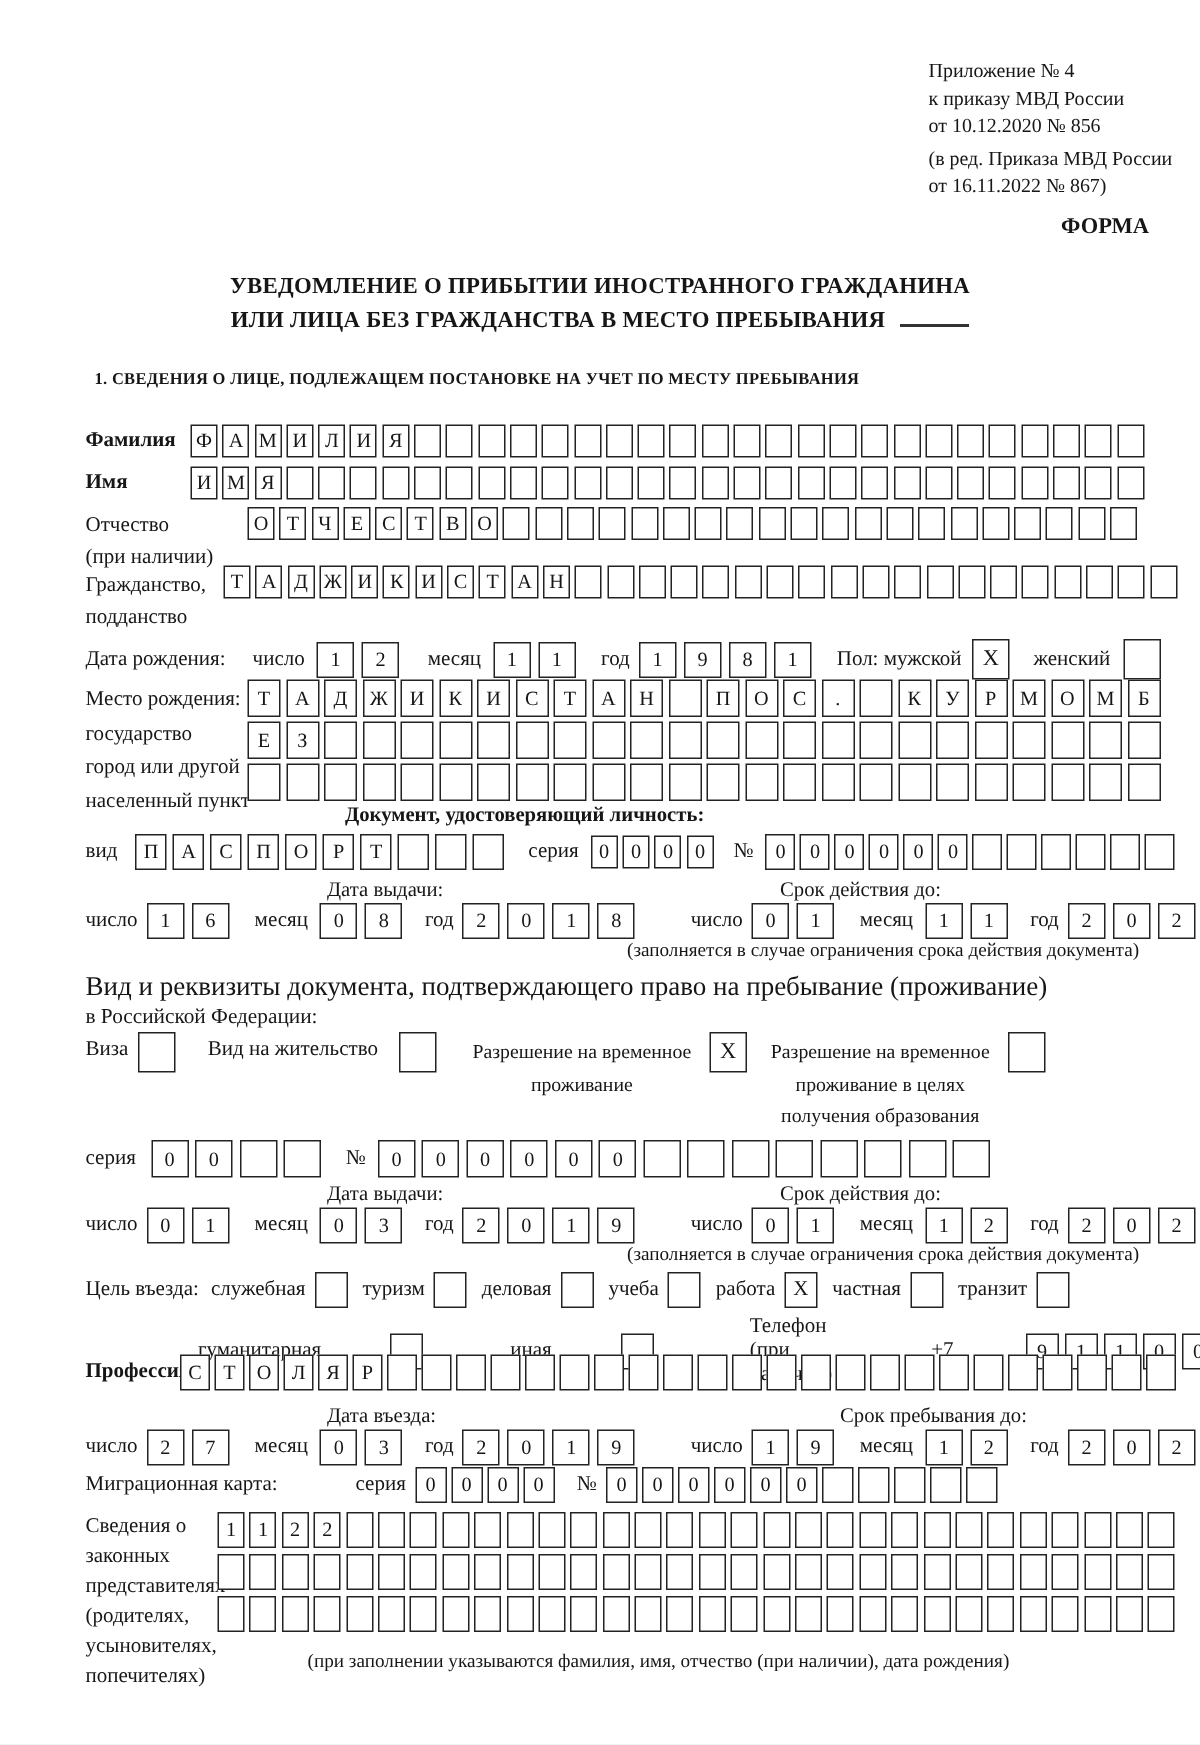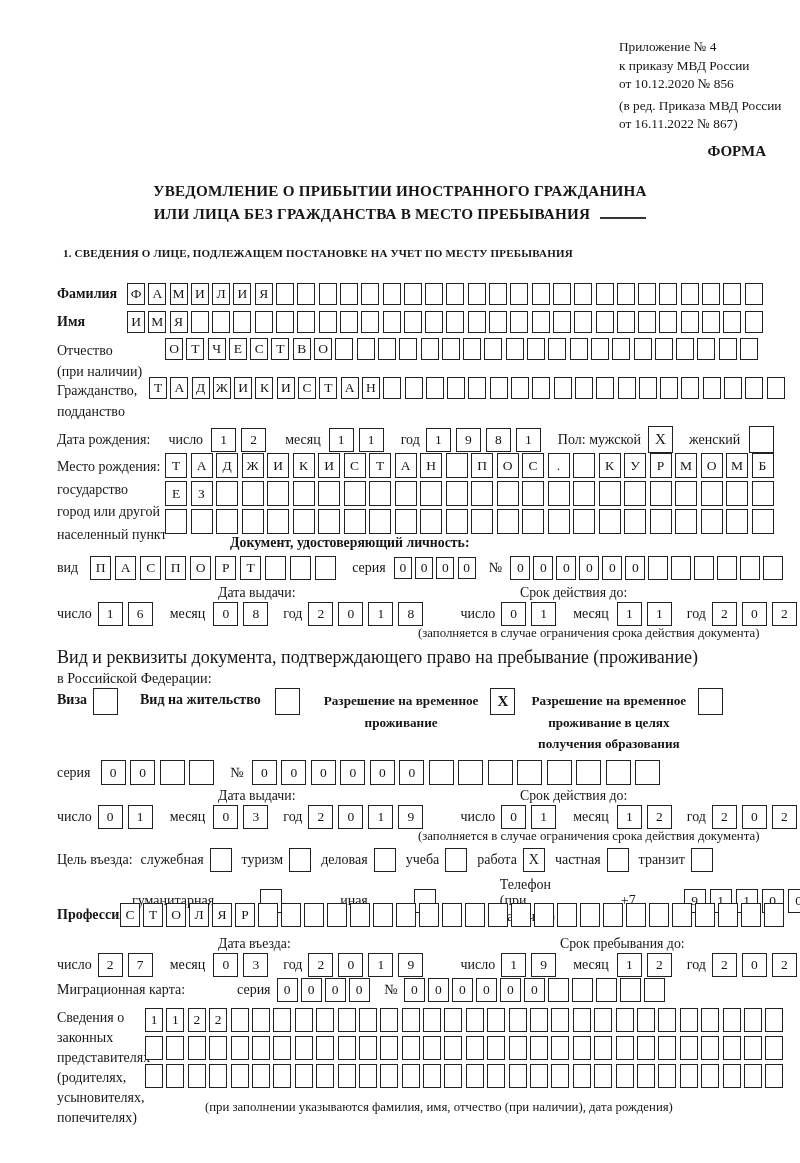--- a/index.html
+++ b/index.html
@@ -1,21 +1,21 @@
 <!DOCTYPE html>
 <html><head>
 <meta charset="utf-8">
 <style>
   html,body{margin:0;padding:0;background:#e8e8e8;}
   .page{position:relative;width:800px;height:1163px;background:#ffffff;margin:0 auto;
         font-family:"Liberation Serif","DejaVu Serif",serif;color:#161616;font-size:14px;overflow:hidden;}
   .abs{position:absolute;}
   .b{font-weight:bold;}
   .row{display:flex;align-items:center;}
-  .rowtop{display:flex;align-items:flex-start;font-weight:bold;}
+  .rowtop{display:flex;align-items:flex-start;}
   .lbl{flex:none;font-weight:bold;}
   .cells{display:flex;align-items:center;flex:none;}
   .cell{flex:none;display:inline-flex;align-items:center;justify-content:center;box-sizing:border-box;
         width:18px;height:22px;border:1.5px solid #222;margin-right:3.3px;font-size:13.5px;background:#fff;}
   .cells-wide .cell{width:22px;height:25px;margin-right:3.5px;}
   .cells-doc .cell{width:21px;height:24px;margin-right:4px;}
   .cells-num .cell{width:20px;height:24px;margin-right:3px;}
   .cells-big .cell{width:25px;height:25px;margin-right:4.5px;}
   .cells-date .cell{width:25px;height:24px;margin-right:5px;}
   .cells-phone .cell{width:22px;height:24px;margin-right:4px;}

